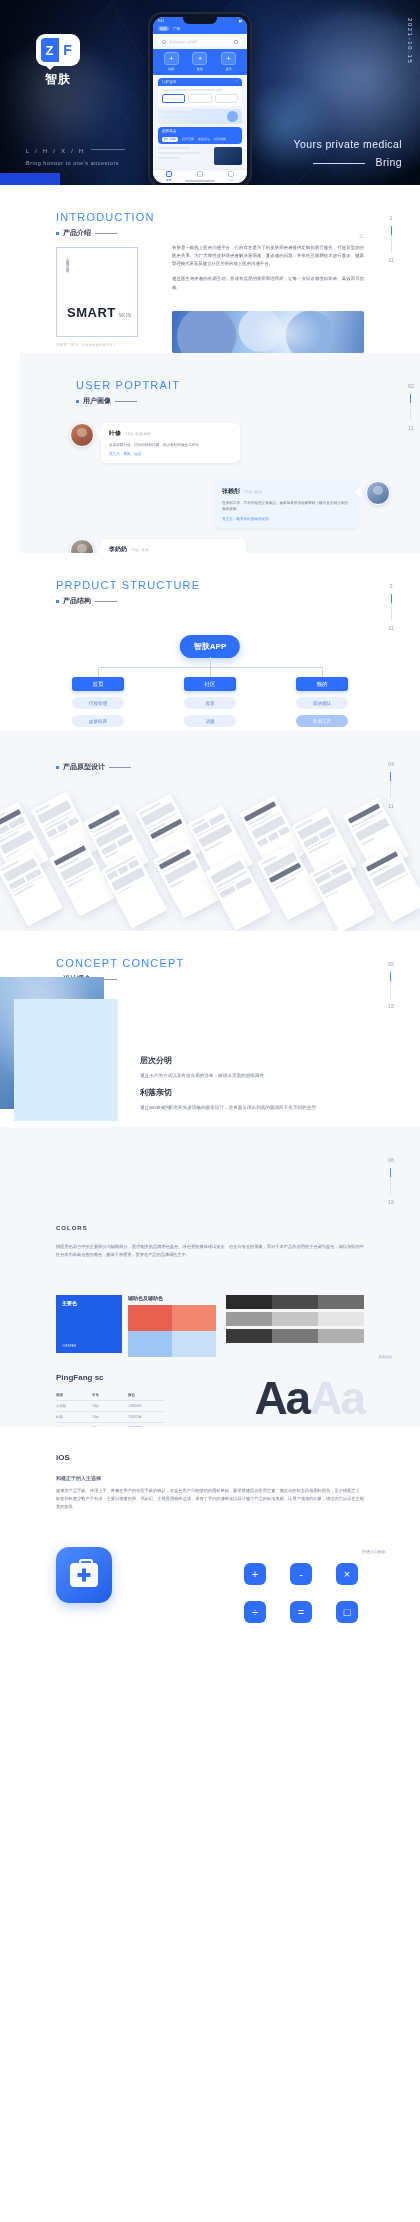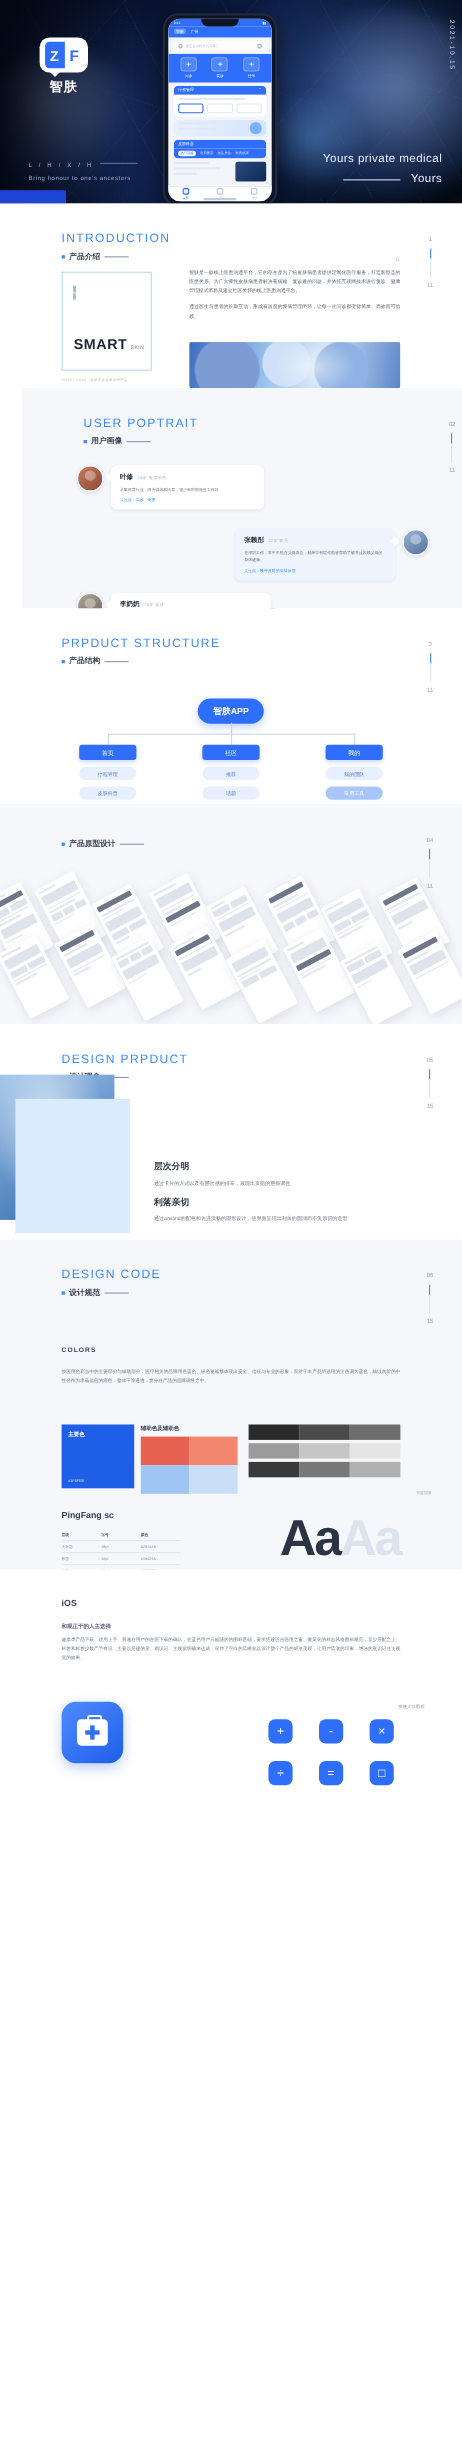--- a/index.html
+++ b/index.html
@@ -289,21 +289,21 @@
         <div class="logo-f">F</div>
       </div>
       <div class="logo-name">智肤</div>
     </div>
 
     <div class="hero-pinyin"><span>L / H / X / H</span><span class="rule"></span></div>
     <div class="hero-sub">Bring honour to one's ancestors</div>
 
     <div class="hero-en">
       <div class="e1">Yours private medical</div>
-      <div class="e2">Yours</div>
+      <div class="e2">Bring</div>
     </div>
     <div class="hero-date">2021-10.15</div>
 
     <div class="phone">
       <div class="ph-notch"></div>
       <div class="phone-screen">
         <div class="ph-status">
           <span>9:41</span>
           <span>▮▮</span>
         </div>
@@ -693,21 +693,21 @@
         <div class="wdark"></div>
           <div class="wl" style="width:65%"></div>
           <div class="wb"></div>
           <div class="wl"></div>
       </div>
     </div>
   </section>
 
   <section class="sec concept">
     <div class="sec-head">
-      <div class="sec-en">DESIGN PRPDUCT</div>
+      <div class="sec-en">CONCEPT CONCEPT</div>
       <div class="sec-cn">
         <span class="dot"></span>
         <span>设计理念</span>
         <span class="rule"></span>
       </div>
     </div>
     <div class="pager">
       <div>05</div>
       <div class="bar">
           <i></i>
@@ -722,28 +722,20 @@
       <div class="cpt-t">层次分明</div>
       <div class="cpt-d">通过卡片的方式以及有层次感的排布，展现出页面的层级调性</div>
     </div>
     <div class="cpt-item" style="top:156px; width:224px;">
       <div class="cpt-t">利落亲切</div>
       <div class="cpt-d">通过använd的配色和先进流畅的圆形设计，使界面呈现出利落的圆润而不失亲切的造型</div>
     </div>
   </section>
 
   <section class="sec code">
-    <div class="sec-head">
-      <div class="sec-en">DESIGN CODE</div>
-      <div class="sec-cn">
-        <span class="dot"></span>
-        <span>设计规范</span>
-        <span class="rule"></span>
-      </div>
-    </div>
     <div class="pager">
       <div>06</div>
       <div class="bar">
           <i></i>
         </div>
       <div>15</div>
     </div>
 
     <div class="code-colors">COLORS</div>
     <div class="code-body">按医用色彩当中的主要部分与辅助部分，医疗相关的品牌用色蓝色、绿色更能够体现出安全、信任与专业的形象，而对于本产品所选用的主色调为蓝色，辅以灰阶的中性色作为承载信息的底色，整体干净通透，贯穿在产品的品牌调性之中。</div>

